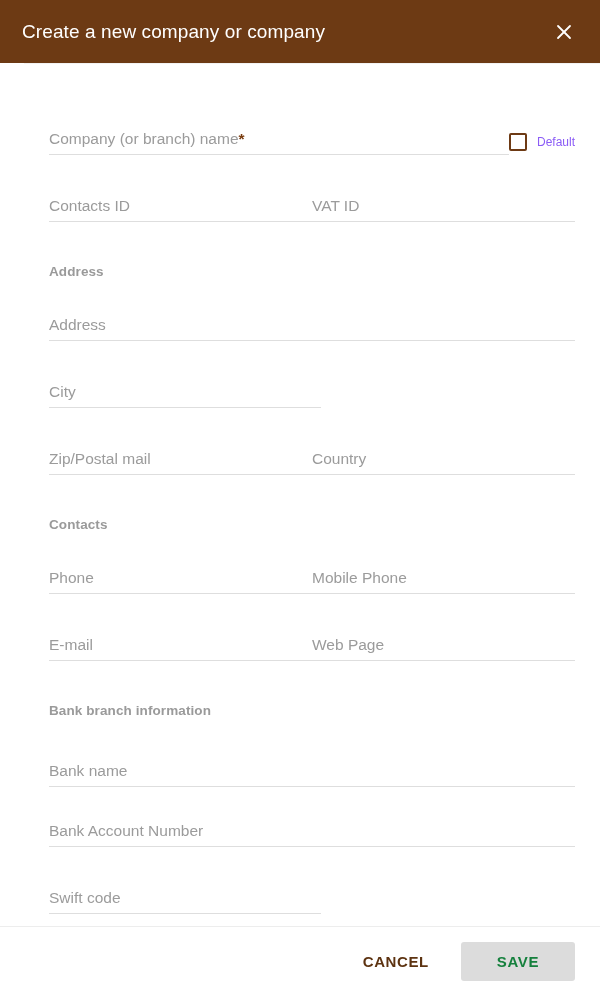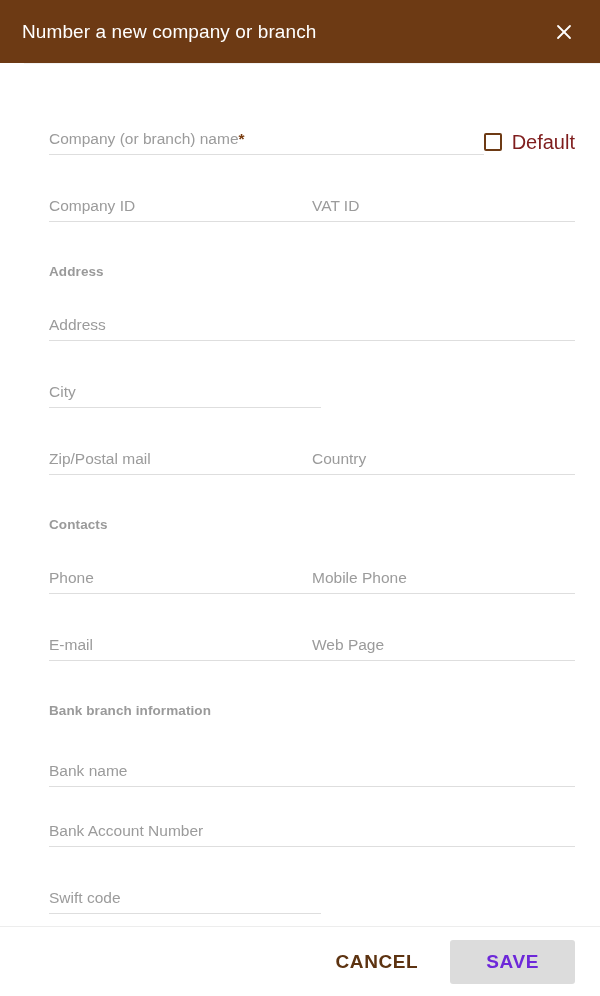--- a/index.html
+++ b/index.html
@@ -121,67 +121,67 @@
   }
   .checkbox {
     width: 18px;
     height: 18px;
     border: 2px solid #6d3a14;
     border-radius: 2px;
     box-sizing: border-box;
     cursor: pointer;
   }
   .default-label {
-    color: #7f1d1d;
-    font-size: 20px;
+    color: #8b5cf6;
+    font-size: 12px;
     line-height: 18px;
     font-weight: 400;
   }
 
   
   .dialog-footer {
     height: 70px;
     min-height: 70px;
     border-top: 1px solid #ededed;
     display: flex;
     align-items: center;
     justify-content: flex-end;
     padding: 0 25px 0 0;
     box-sizing: border-box;
     gap: 20px;
     background: #ffffff;
   }
   .btn {
     font-family: "Liberation Sans", sans-serif;
-    font-size: 19px;
+    font-size: 15px;
     font-weight: 700;
     letter-spacing: 0.6px;
     border: none;
     border-radius: 3px;
     cursor: pointer;
     background: transparent;
   }
   .btn-cancel {
     color: #5d3311;
     padding: 10px 12px;
   }
   .btn-save {
-    color: #6d28d9;
+    color: #15803d;
     background: #dcdcdc;
     padding: 11px 36px;
     cursor: default;
   }
 </style>
 </head>
 <body>
 
 <div class="dialog">
 
   <div class="dialog-header">
-    <div class="dialog-title">Number a new company or branch</div>
+    <div class="dialog-title">Create a new company or company</div>
     <div class="close-btn">
       <span>
         <svg width="20" height="20" viewBox="0 0 20 20" aria-hidden="true">
           <line x1="4" y1="4" x2="16" y2="16" stroke="#ffffff" stroke-width="1.8" stroke-linecap="round"></line>
           <line x1="16" y1="4" x2="4" y2="16" stroke="#ffffff" stroke-width="1.8" stroke-linecap="round"></line>
         </svg>
       </span>
     </div>
   </div>
 
@@ -192,21 +192,21 @@
         <span class="placeholder"><span>Company (or branch) name</span><span class="req">*</span></span>
       </div>
       <div class="default-box">
         <div class="checkbox"></div>
         <span class="default-label">Default</span>
       </div>
     </div>
 
     <div class="row sp-row">
       <div class="field half">
-        <span class="placeholder">Company ID</span>
+        <span class="placeholder">Contacts ID</span>
       </div>
       <div class="field half">
         <span class="placeholder">VAT ID</span>
       </div>
     </div>
 
     <div class="sp-section">
       <div class="section-title">Address</div>
     </div>
 

